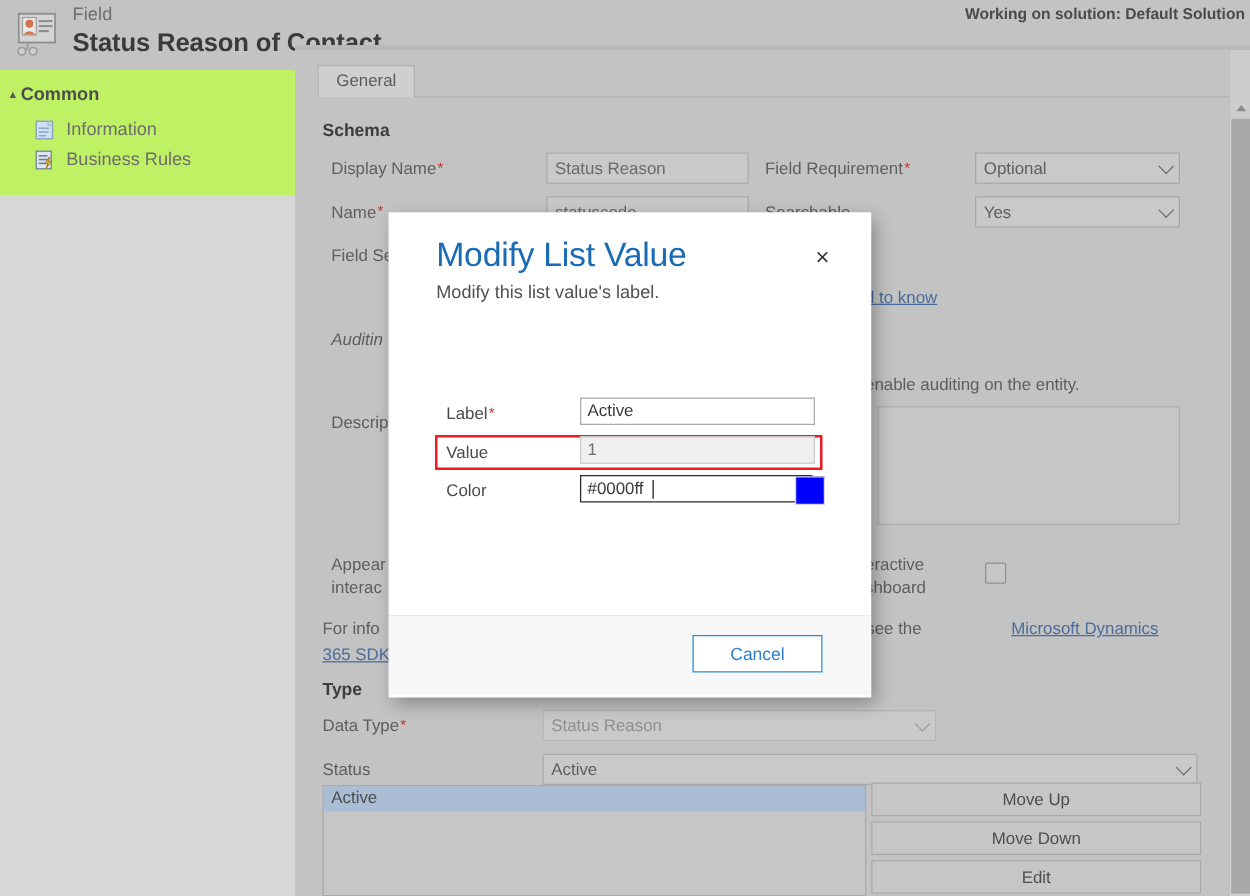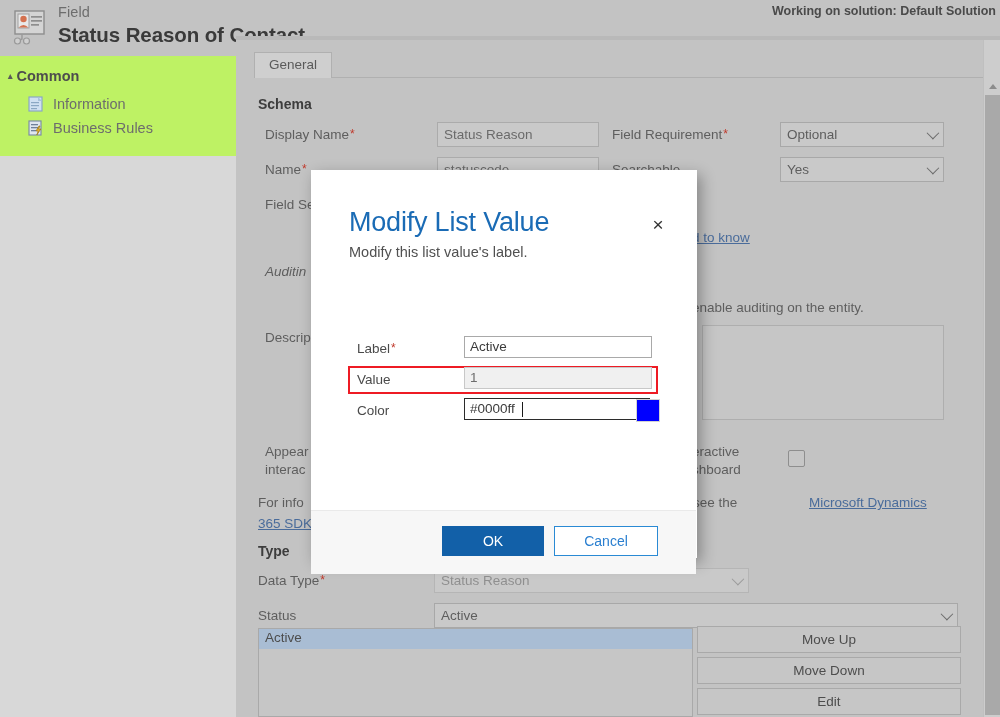--- a/index.html
+++ b/index.html
@@ -162,21 +162,21 @@
     background: #b9b9b9;
   }
 
   
   .modal-shadow {
     position: absolute; left: 311px; top: 170px; width: 386px; height: 388px;
     box-shadow: 4px 5px 14px rgba(0,0,0,.32);
     background: #ffffff;
   }
   .modal {
-    position: absolute; left: 311px; top: 188px; width: 385px; height: 386px;
+    position: absolute; left: 311px; top: 170px; width: 385px; height: 386px;
     background: #ffffff; overflow: hidden; padding-left: 21px;
   }
   .modal-title {
     position: absolute; left: 38px; top: 19px;
     font-size: 27px; color: #1a6bb5; letter-spacing: -.2px;
   }
   .modal-sub {
     position: absolute; left: 38px; top: 56px;
     font-size: 14.5px; color: #505050;
   }
@@ -376,17 +376,16 @@
   <div class="redbox" style="left: 37px; top: 178px; width: 310px; height: 28px; border-color: rgb(238, 27, 36);"></div>
   <div class="mrow-label" style="left:46px; top:184px;">Value</div>
   <div class="minput readonly" style="left:153px; top:179px; width:188px;">1</div>
 
   <div class="mrow-label" style="left:46px; top:215px;">Color</div>
   <div class="minput focused" style="left:153px; top:210px; width:186px;">#0000ff</div>
   <div class="caret-bar" style="left:211px; top:214px;"></div>
   <div class="swatch" style="background: rgb(0, 0, 255); left: 325px; top: 211px;"></div>
 
   <div class="modal-footer">
-    <div class="btn-ok">OK</div>
     <div class="btn-cancel">Cancel</div>
   </div>
 
 </div>
 
 </body></html>

